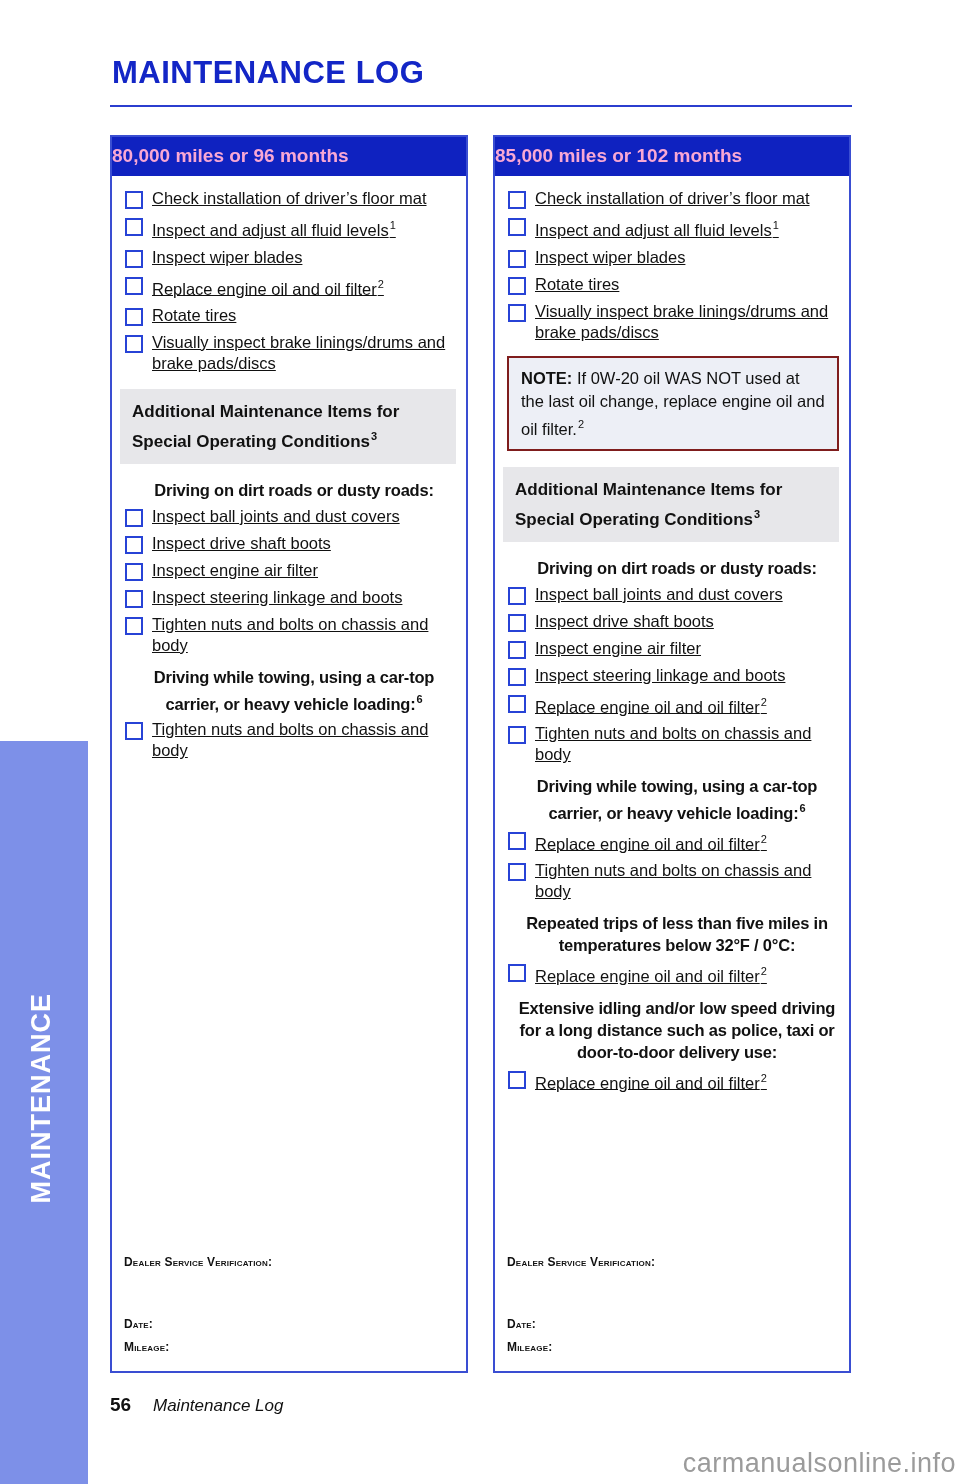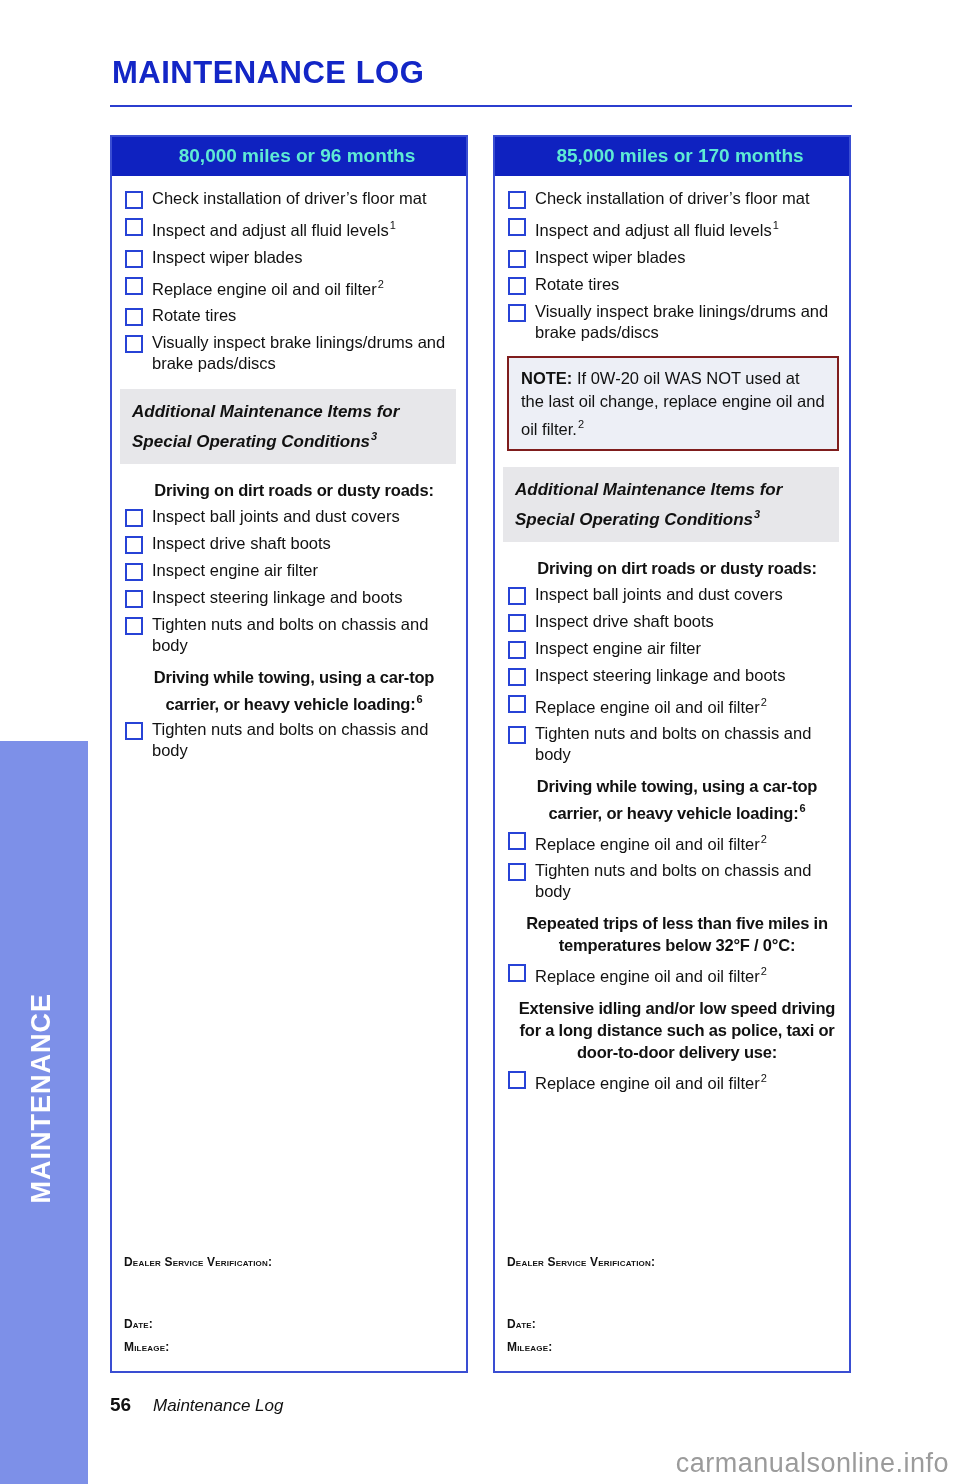--- a/index.html
+++ b/index.html
@@ -11,51 +11,51 @@
     position:absolute;left:112px;top:55px;font-size:31px;font-weight:bold;
     color:#1326c6;letter-spacing:.5px;
   }
   .rule{position:absolute;left:110px;top:105px;width:742px;height:2px;background:#2b3ecf;}
   .cols{position:absolute;left:110px;top:135px;display:flex;gap:25px;}
   .col{
     width:358px;height:1238px;border:2px solid #3a4ed2;box-sizing:border-box;
     display:flex;flex-direction:column;background:#fff;
   }
   .col-header{
-    background:#0f22c0;color:#5eead4;font-weight:bold;font-size:19px;
-    text-align:center;padding:8px 0 9px 16px;flex:0 0 auto;
+    background:#0f22c0;color:#f9a8d4;font-weight:bold;font-size:19px;
+    padding:8px 0 9px 0;flex:0 0 auto;
   }
   .col-body{flex:1;display:flex;flex-direction:column;padding:9px 10px 12px 12px;box-sizing:border-box;}
-  .check-row{display:flex;margin:3px 0;}
+  .check-row{display:flex;margin:3px 0;text-decoration:underline;}
   .cb{flex:0 0 14px;height:14px;border:2px solid #2743d6;margin:3px 9px 0 1px;background:#fff;}
   .lbl{font-size:16.5px;line-height:21px;max-width:299px;}
   sup{font-size:11px;padding-left:1px;}
   .graybox{
     background:#e7e7ea;margin:12px 0 8px -4px;padding:10px 12px;
-    font-weight:bold;font-size:17px;line-height:25px;font-style:italic;
+    font-weight:bold;font-size:17px;line-height:25px;
   }
   .section-heading{
     font-weight:bold;font-size:16.5px;line-height:22px;letter-spacing:-.2px;margin:7px 0 2px 8px;text-align:center;
   }
   .notebox{
     border:2px solid #7f1d1d;background:#edeff6;margin:10px 0 4px 0;
     padding:9px 12px;font-size:16.5px;line-height:23px;
   }
   .nb-label{font-weight:bold;}
   .dealer{margin-top:auto;font-weight:bold;font-variant:small-caps;font-size:12px;letter-spacing:.2px;}
   .dealer .ver{margin-bottom:44px;}
   .dealer .line{line-height:23px;}
   .sidebar{position:absolute;left:0;top:741px;width:88px;height:743px;background:#7d90e8;}
   .sidebar-label{
     position:absolute;left:26px;top:252px;writing-mode:vertical-rl;transform:rotate(180deg);
     color:#fff;font-weight:bold;font-size:27px;letter-spacing:1px;white-space:nowrap;
   }
   .pagenum{position:absolute;left:110px;top:1394px;font-size:19px;font-weight:bold;}
   .footer-title{position:absolute;left:153px;top:1396px;font-size:17px;font-style:italic;}
-  .watermark{position:absolute;right:11px;top:1448px;font-size:27px;color:#9b9b9b;letter-spacing:.5px;}
+  .watermark{position:absolute;right:4px;top:1448px;font-size:27px;color:#9b9b9b;letter-spacing:.5px;}
 </style>
 </head>
 <body>
 
 <div class="page-title">MAINTENANCE LOG</div>
 <div class="rule"></div>
 
 <div class="cols">
 
   <div class="col">
@@ -122,21 +122,21 @@
 
       <div class="dealer">
         <div class="ver">Dealer Service Verification:</div>
         <div class="line">Date:</div>
         <div class="line">Mileage:</div>
       </div>
     </div>
   </div>
 
   <div class="col">
-    <div class="col-header">85,000 miles or 170 months</div>
+    <div class="col-header">85,000 miles or 102 months</div>
     <div class="col-body">
 
       <div class="check-row">
         <span class="cb"></span>
         <span class="lbl"><span>Check installation of driver’s floor mat</span></span>
       </div>
       <div class="check-row">
         <span class="cb"></span>
         <span class="lbl"><span>Inspect and adjust all fluid levels</span><sup>1</sup></span>
       </div>

